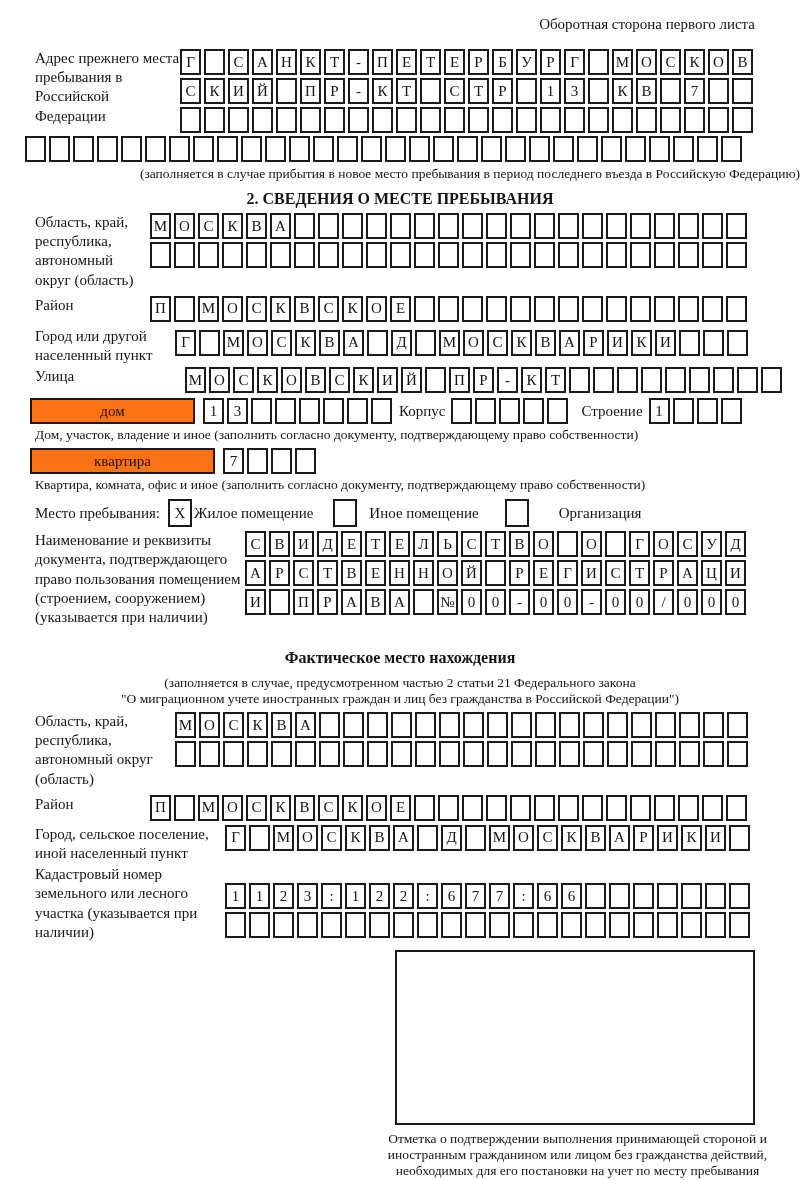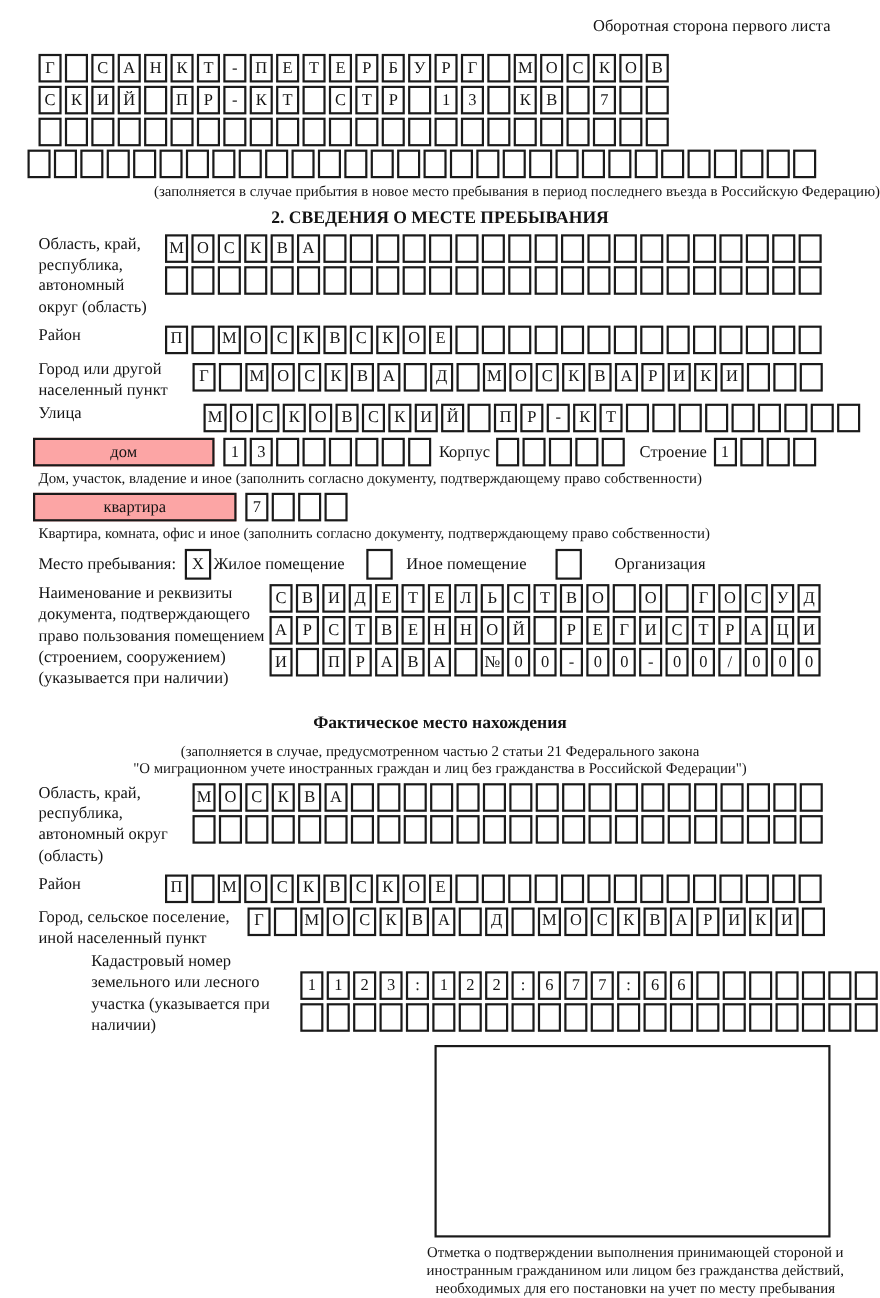--- a/index.html
+++ b/index.html
@@ -23,21 +23,21 @@
   .cb{
     display:inline-flex;align-items:center;justify-content:center;
     width:21px;height:26px;box-sizing:border-box;
     border:2px solid #1a1a1a;background:#fff;
     margin-right:3px;
     font-size:15px;line-height:1;
   }
   .bigbox{
     display:inline-flex;align-items:center;justify-content:center;
     height:26px;box-sizing:border-box;border:2px solid #1a1a1a;
-    font-size:15px;background:#fca5a5;
+    font-size:15px;background:#f97316;
   }
   .chk{
     display:inline-flex;align-items:center;justify-content:center;
     width:24px;height:28px;box-sizing:border-box;
     border:2px solid #1a1a1a;font-size:15px;background:#fff;
   }
   .caption{font-size:13.5px;}
   .center{text-align:center;}
   .sectitle{font-size:16px;font-weight:bold;text-align:center;}
   .stampbox{
@@ -46,20 +46,21 @@
   }
 </style>
 </head>
 <body>
 
 <div class="page">
 
   <div class="hdr">Оборотная сторона первого листа</div>
 
   <div class="row" style="margin:16px 0 0 35px;">
+    <div class="lbl" style="width:145px;flex:0 0 145px;">Адрес прежнего места пребывания в Российской Федерации</div>
     <div class="cbcol">
       <div class="cbrow">
           <span class="cb">Г</span>
           <span class="cb"></span>
           <span class="cb">С</span>
           <span class="cb">А</span>
           <span class="cb">Н</span>
           <span class="cb">К</span>
           <span class="cb">Т</span>
           <span class="cb">-</span>
@@ -563,21 +564,21 @@
         <span class="cb">А</span>
         <span class="cb">Р</span>
         <span class="cb">И</span>
         <span class="cb">К</span>
         <span class="cb">И</span>
         <span class="cb"></span>
       </div>
   </div>
 
   <div class="row" style="margin:2px 0 0 35px;">
-    <div class="lbl" style="width:190px;flex:0 0 190px;margin-left:48px;">Кадастровый номер земельного или лесного участка (указывается при наличии)</div>
+    <div class="lbl" style="width:190px;flex:0 0 190px;">Кадастровый номер земельного или лесного участка (указывается при наличии)</div>
     <div class="cbcol" style="margin-top:18px;">
       <div class="cbrow">
           <span class="cb">1</span>
           <span class="cb">1</span>
           <span class="cb">2</span>
           <span class="cb">3</span>
           <span class="cb">:</span>
           <span class="cb">1</span>
           <span class="cb">2</span>
           <span class="cb">2</span>

